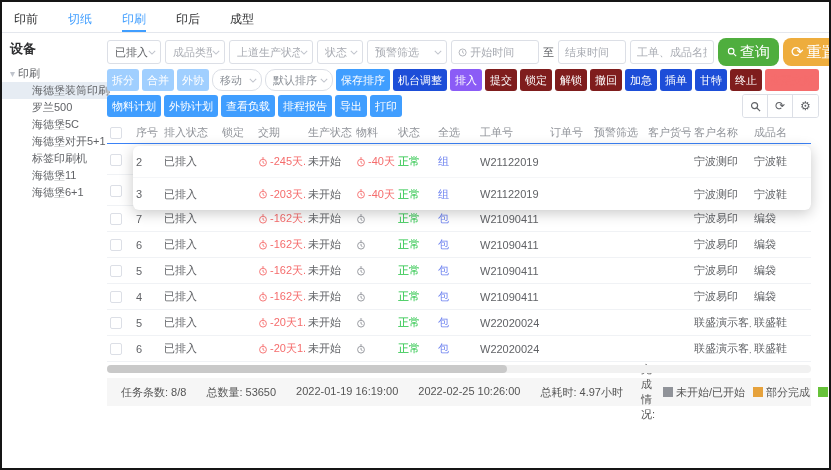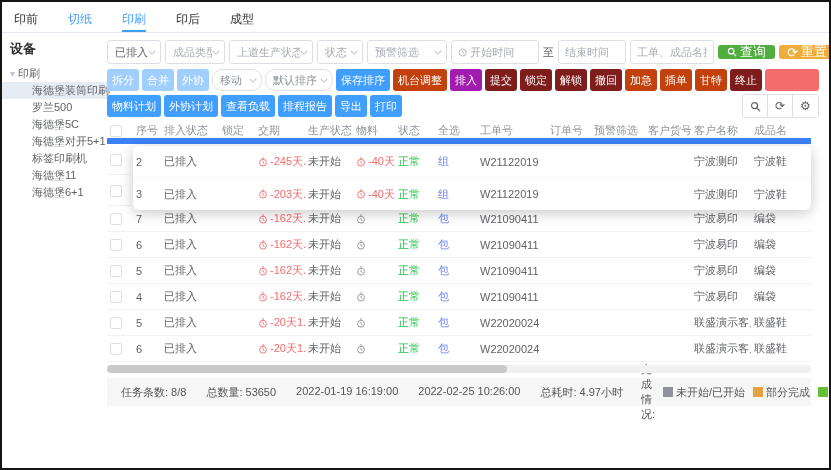--- a/index.html
+++ b/index.html
@@ -29,44 +29,44 @@
   
   .filter-row { display:flex; align-items:center; gap:4px; height:26px; }
   .sel { height:24px; border:1px solid #dcdfe6; border-radius:3px; background:#fff; display:flex; align-items:center; justify-content:space-between; padding:0 4px 0 7px; font-size:11px; color:#a8abb2; cursor:pointer; flex:none; }
   .sel .val { white-space:nowrap; overflow:hidden; }
   .sel.filled { color:#606266; }
   .date-box { height:24px; border:1px solid #dcdfe6; border-radius:3px; background:#fff; display:flex; align-items:center; padding:0 4px 0 6px; gap:3px; color:#a8abb2; flex:none; }
   .date-box input, .search-box input { border:none; outline:none; width:100%; font-size:11px; color:#606266; font-family:inherit; }
   .date-box input::placeholder, .search-box input::placeholder { color:#a8abb2; }
   .range-sep { font-size:11px; color:#606266; flex:none; }
   .search-box { height:24px; border:1px solid #dcdfe6; border-radius:3px; background:#fff; display:flex; align-items:center; padding:0 6px; flex:none; }
-  .btn { height:14px; border:none; border-radius:3px; font-size:13px; color:#fff; display:inline-flex; align-items:center; justify-content:center; gap:3px; cursor:pointer; white-space:nowrap; font-family:inherit; flex:none; }
+  .btn { height:28px; border:none; border-radius:8px; font-size:15px; color:#fff; display:inline-flex; align-items:center; justify-content:center; gap:3px; cursor:pointer; white-space:nowrap; font-family:inherit; flex:none; }
   .btn-query { background:#4fae3e; padding:0 9px; }
   .btn-reset { background:#eead3d; padding:0 8px; }
 
   
   .toolbar { display:flex; align-items:center; gap:3px; margin-top:4px; height:22px; }
   .tb { height:22px; border:none; border-radius:3px; font-size:11px; color:#fff; padding:0 5px; cursor:pointer; white-space:nowrap; font-family:inherit; flex:none; }
   .tb.light-blue { background:#a0cfff; }
   .tb.blue  { background:#409EFF; }
-  .tb.green { background:#c2410c; }
-  .tb.yellow{ background:#a21caf; }
+  .tb.green { background:#1d4ed8; }
+  .tb.yellow{ background:#8b5cf6; }
   .tb.pink  { background:#7f1d1d; }
   .tb.red   { background:#F56C6C; }
   .tb-sel { height:22px; border:1px solid #dcdfe6; border-radius:10px; background:#fff; display:flex; align-items:center; justify-content:space-between; padding:0 4px 0 7px; font-size:11px; color:#8a8f96; cursor:pointer; flex:none; }
   .icon-group { margin-left:auto; margin-right:4px; display:flex; border:1px solid #dcdfe6; border-radius:3px; overflow:hidden; }
   .icon-group .igb { width:25px; height:22px; background:#fff; border:none; border-right:1px solid #dcdfe6; color:#606266; font-size:12px; display:flex; align-items:center; justify-content:center; cursor:pointer; }
   .icon-group .igb:last-child { border-right:none; }
 
   
   .tbl { position:relative; margin-top:5px; width:704px; }
   .grid { display:grid; grid-template-columns:26px 28px 58px 36px 50px 48px 42px 40px 42px 70px 44px 54px 46px 60px 60px; align-items:center; }
   .grid-pop { display:grid; grid-template-columns:28px 58px 36px 50px 48px 42px 40px 42px 70px 44px 54px 46px 60px 60px; align-items:center; }
   .c { font-size:11px; color:#606266; white-space:nowrap; overflow:hidden; padding-left:3px; }
-  .thead { height:22px; border-bottom:6px solid #3b82f6; }
+  .thead { height:22px; border-bottom:1px solid #3b82f6; }
   .thead .c { color:#909399; }
   .trow { height:26px; border-bottom:1px solid #f0f2f5; background:#fff; }
   .stub { height:31px; }
   .checkbox { display:inline-block; width:12px; height:12px; border:1px solid #dcdfe6; border-radius:2px; background:#fff; vertical-align:middle; cursor:pointer; }
   .flexc { display:flex; align-items:center; gap:2px; }
   .red { color:#F56C6C; }
   .gray { color:#909399; }
   .ok { color:#23c343; }
   .taglink { color:#6e83f0; cursor:pointer; }
   .popover { position:absolute; top:24px; left:26px; width:678px; background:#fff; border-radius:6px; box-shadow:0 3px 14px rgba(0,0,0,.22); z-index:5; overflow:hidden; }

